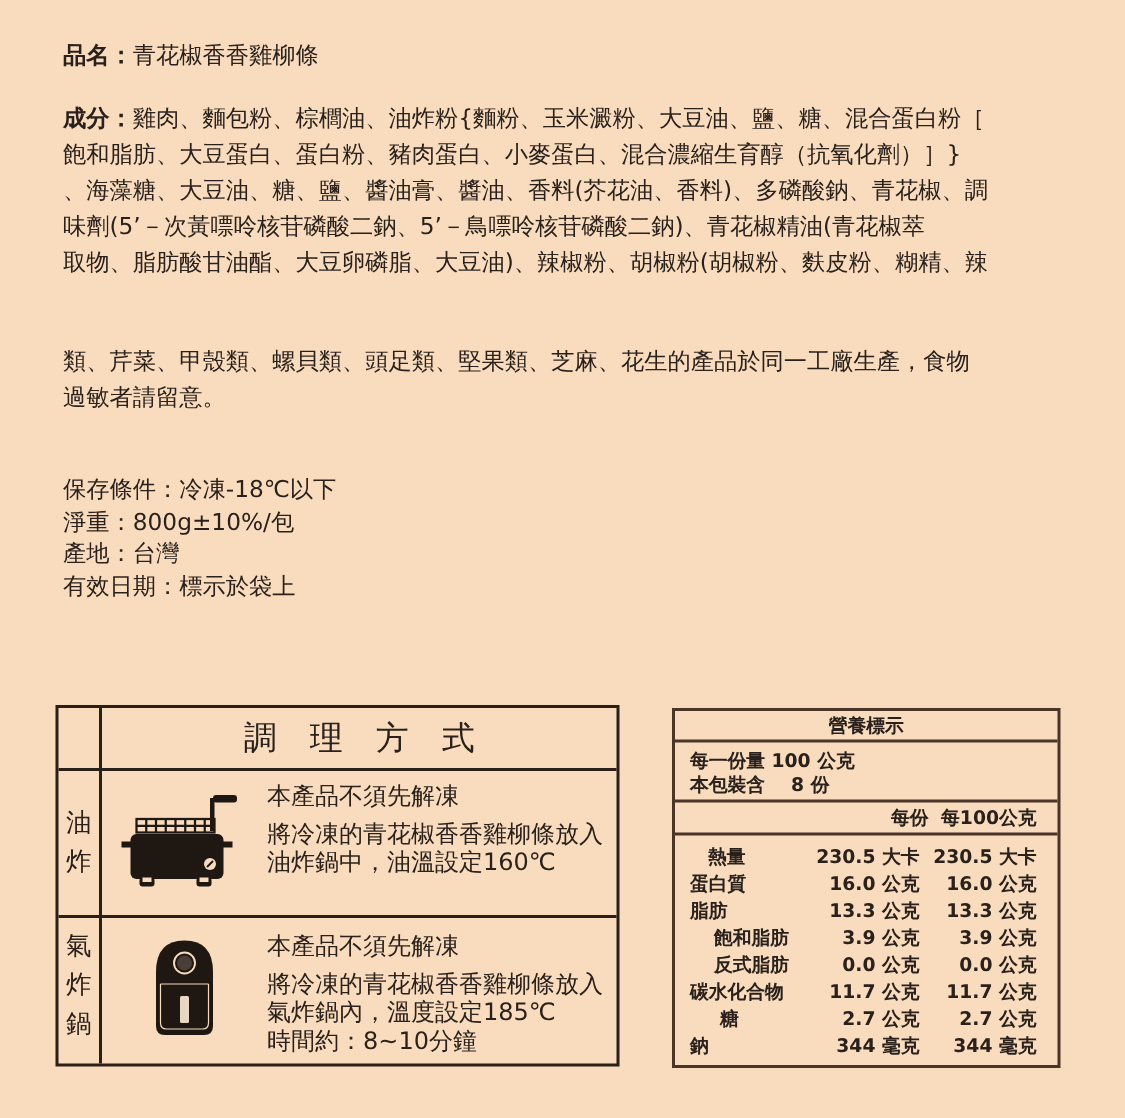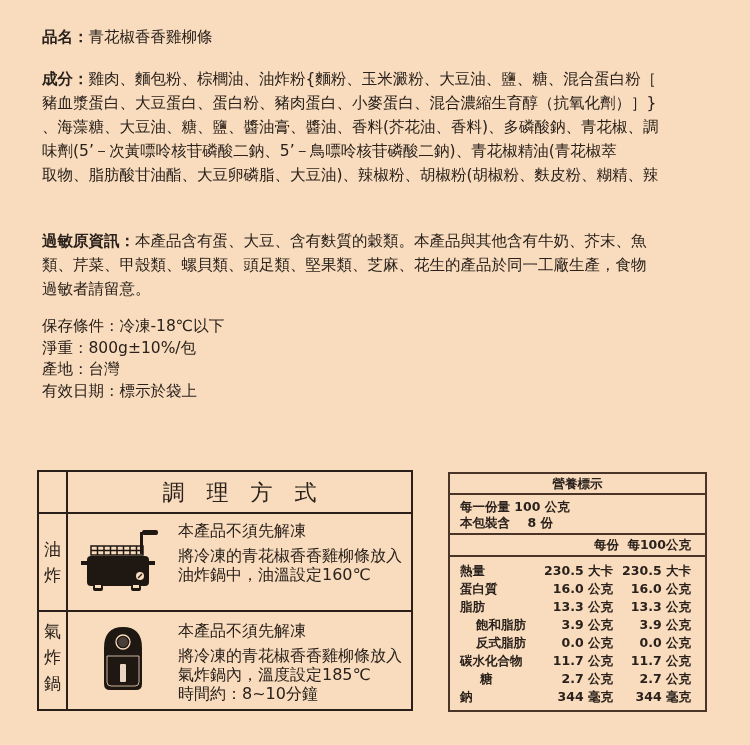--- a/index.html
+++ b/index.html
@@ -48,28 +48,27 @@
 </style>
 </head>
 <body>
 
 <div class="line" style="top:25px;">
   <span class="bold">品名：</span><span>青花椒香香雞柳條</span>
 </div>
 
 <div class="block" style="top:67px;">
   <p><span class="bold">成分：</span><span>雞肉、麵包粉、棕櫚油、油炸粉{麵粉、玉米澱粉、大豆油、鹽、糖、混合蛋白粉［</span></p>
-  <p>豬血漿蛋白、大豆蛋白、蛋白粉、豬肉蛋白、小麥蛋白、混合濃縮生育醇（抗氧化劑）］}</p>
+  <p>飽和脂肪、大豆蛋白、蛋白粉、豬肉蛋白、小麥蛋白、混合濃縮生育醇（抗氧化劑）］}</p>
   <p>、海藻糖、大豆油、糖、鹽、醬油膏、醬油、香料(芥花油、香料)、多磷酸鈉、青花椒、調</p>
   <p>味劑(5’－次黃嘌呤核苷磷酸二鈉、5’－鳥嘌呤核苷磷酸二鈉)、青花椒精油(青花椒萃</p>
   <p>取物、脂肪酸甘油酯、大豆卵磷脂、大豆油)、辣椒粉、胡椒粉(胡椒粉、麩皮粉、糊精、辣</p>
 </div>
 
 <div class="block" style="top:229px;">
-  <p><span class="bold">過敏原資訊：</span><span>本產品含有蛋、大豆、含有麩質的穀類。本產品與其他含有牛奶、芥末、魚</span></p>
   <p>類、芹菜、甲殼類、螺貝類、頭足類、堅果類、芝麻、花生的產品於同一工廠生產，食物</p>
   <p>過敏者請留意。</p>
 </div>
 
 <div class="block" style="top:316px; line-height:21.5px;">
   <p><span>保存條件</span><span>：</span><span>冷凍-18℃以下</span></p>
   <p><span>淨重</span><span>：</span><span>800g±10%/包</span></p>
   <p><span>產地</span><span>：</span><span>台灣</span></p>
   <p><span>有效日期</span><span>：</span><span>標示於袋上</span></p>
 </div>
@@ -139,21 +138,21 @@
 
 <div class="nut">
   <div class="ttl">營養標示</div>
   <div class="hdiv" style="top:19px;"></div>
   <div class="srv"><div>每一份量 100 公克</div><div>本包裝含    8 份</div></div>
   <div class="hdiv" style="top:59px;"></div>
   <div class="colh" style="right:86px;">每份</div>
   <div class="colh" style="right:14px;">每100公克</div>
   <div class="hdiv" style="top:81px;"></div>
 
-  <div class="row" style="top:88px;">
+  <div class="row" style="top:88px;margin-left:12px;">
     <span class="lbl">熱量</span>
     <span class="v1">230.5 大卡</span>
     <span class="v2">230.5 大卡</span>
   </div>
   <div class="row" style="top:106px;">
     <span class="lbl">蛋白質</span>
     <span class="v1">16.0 公克</span>
     <span class="v2">16.0 公克</span>
   </div>
   <div class="row" style="top:124px;">

